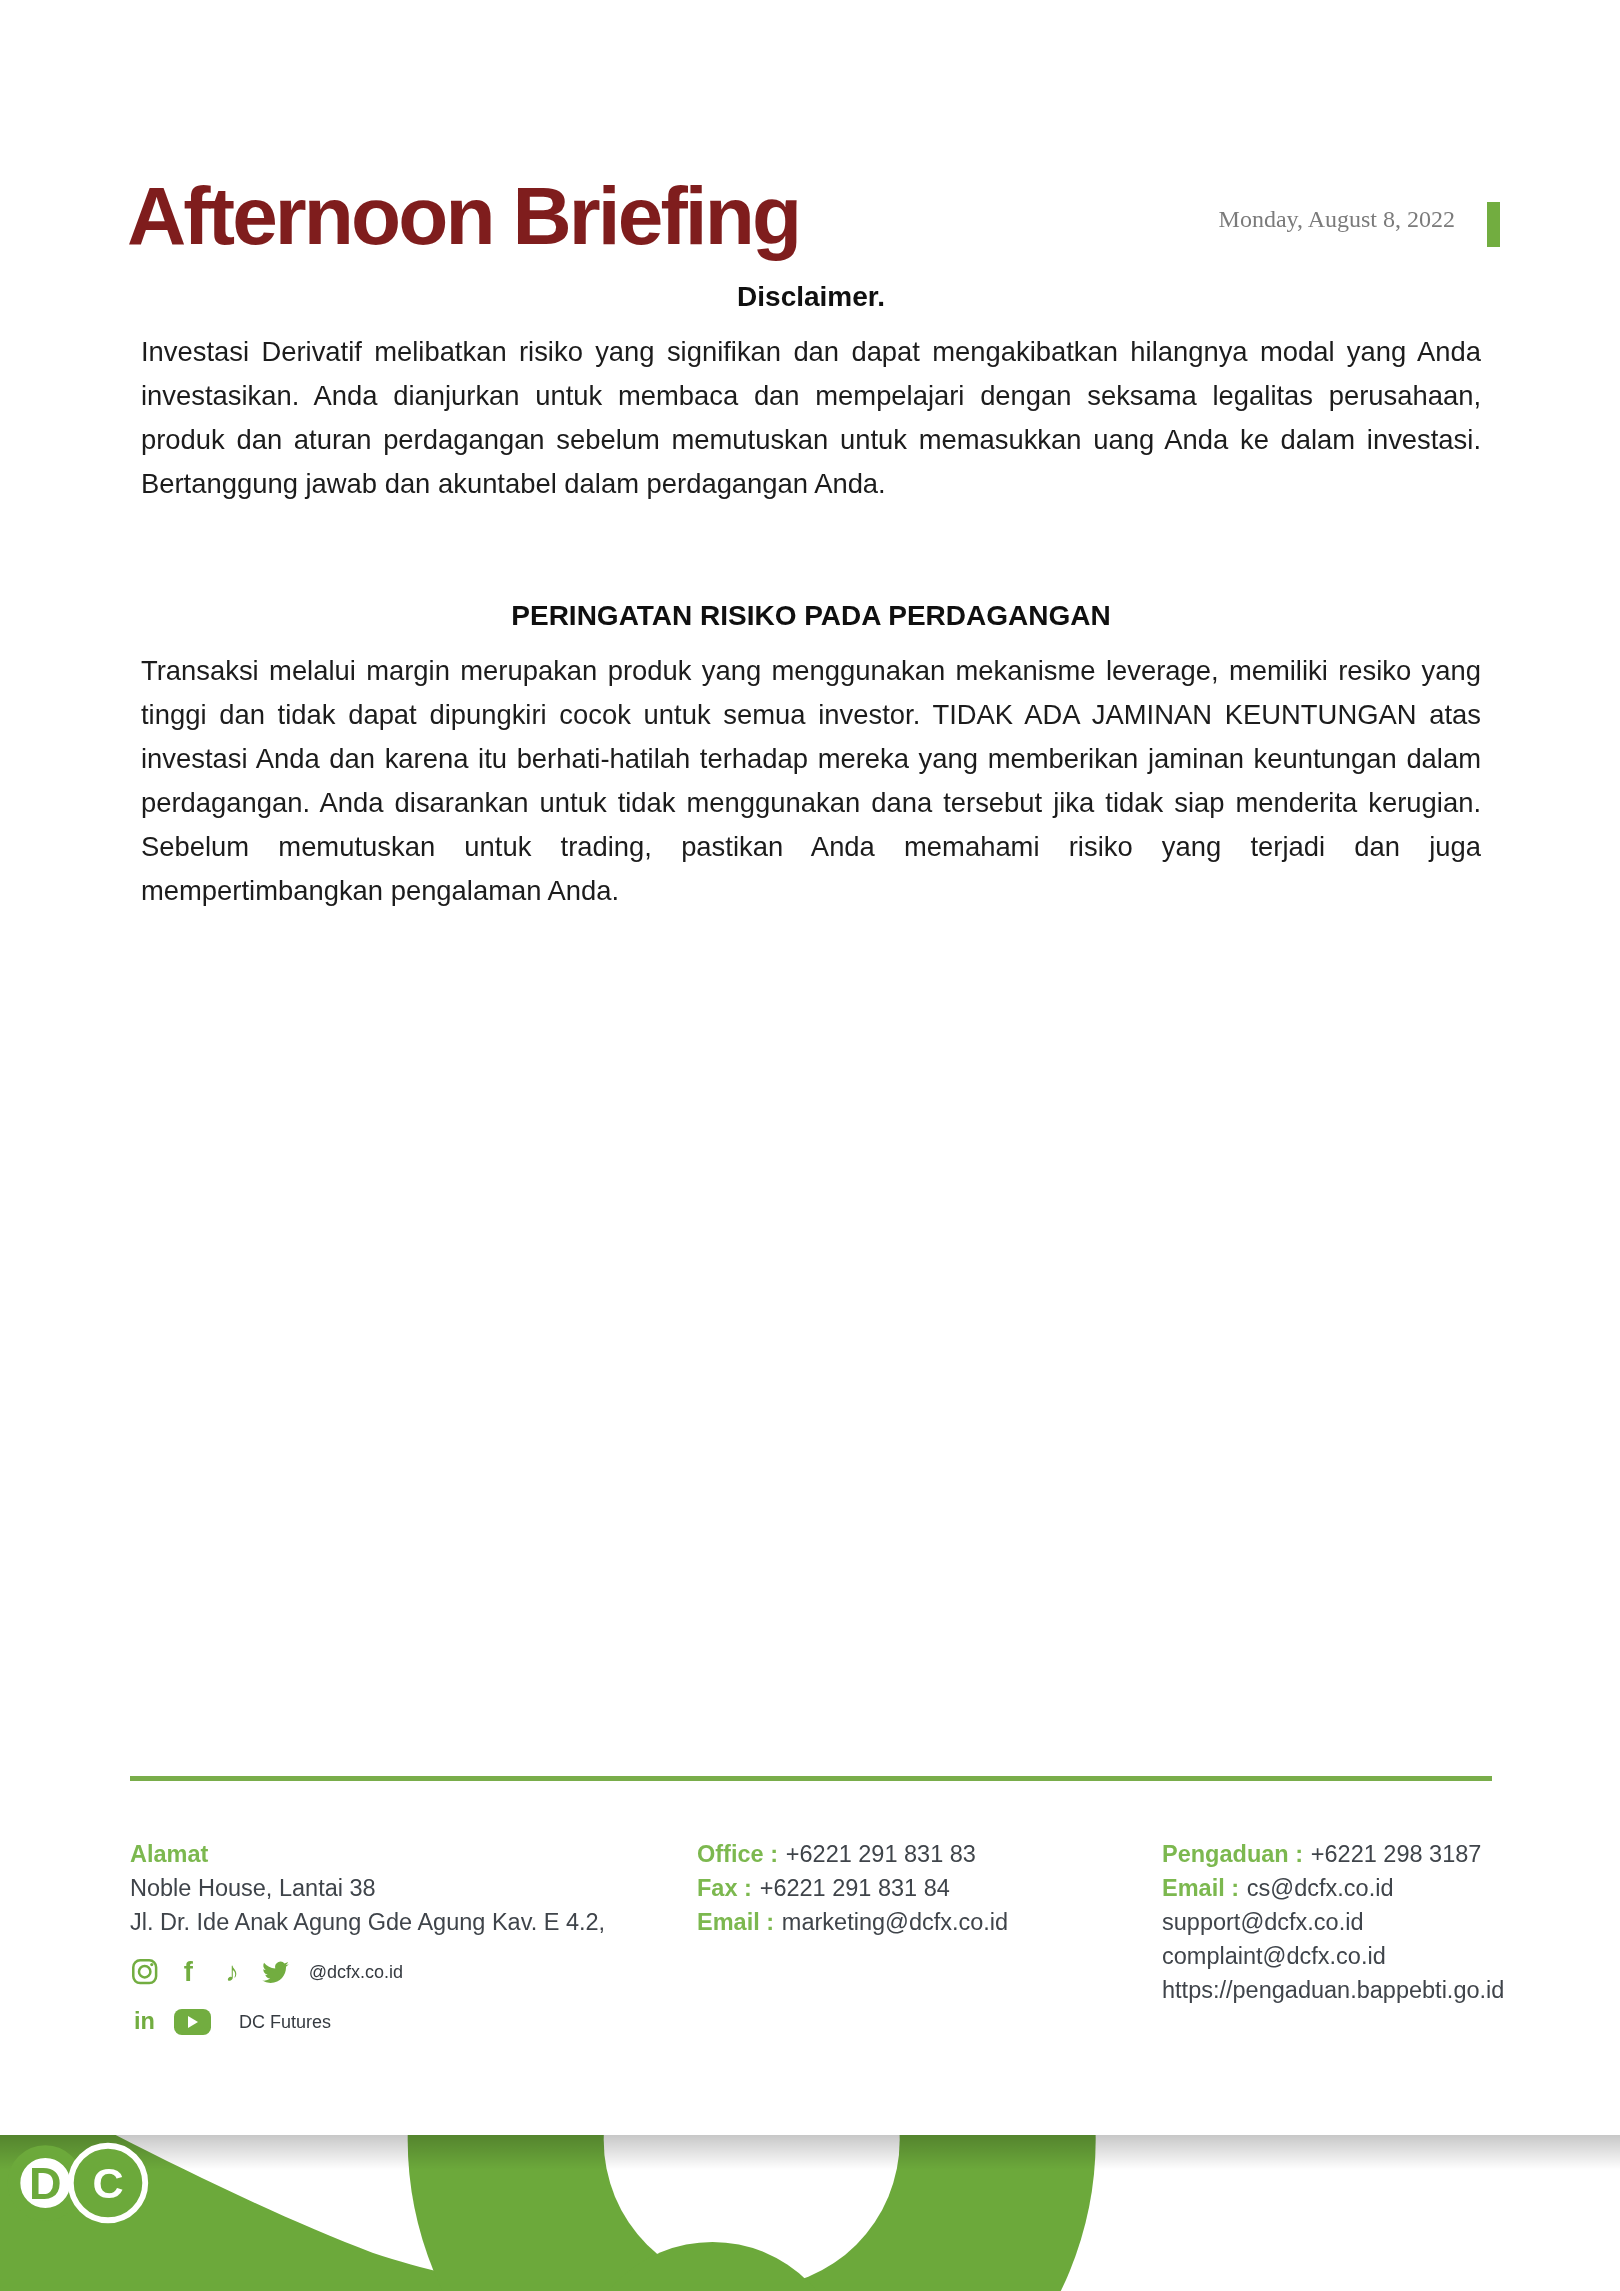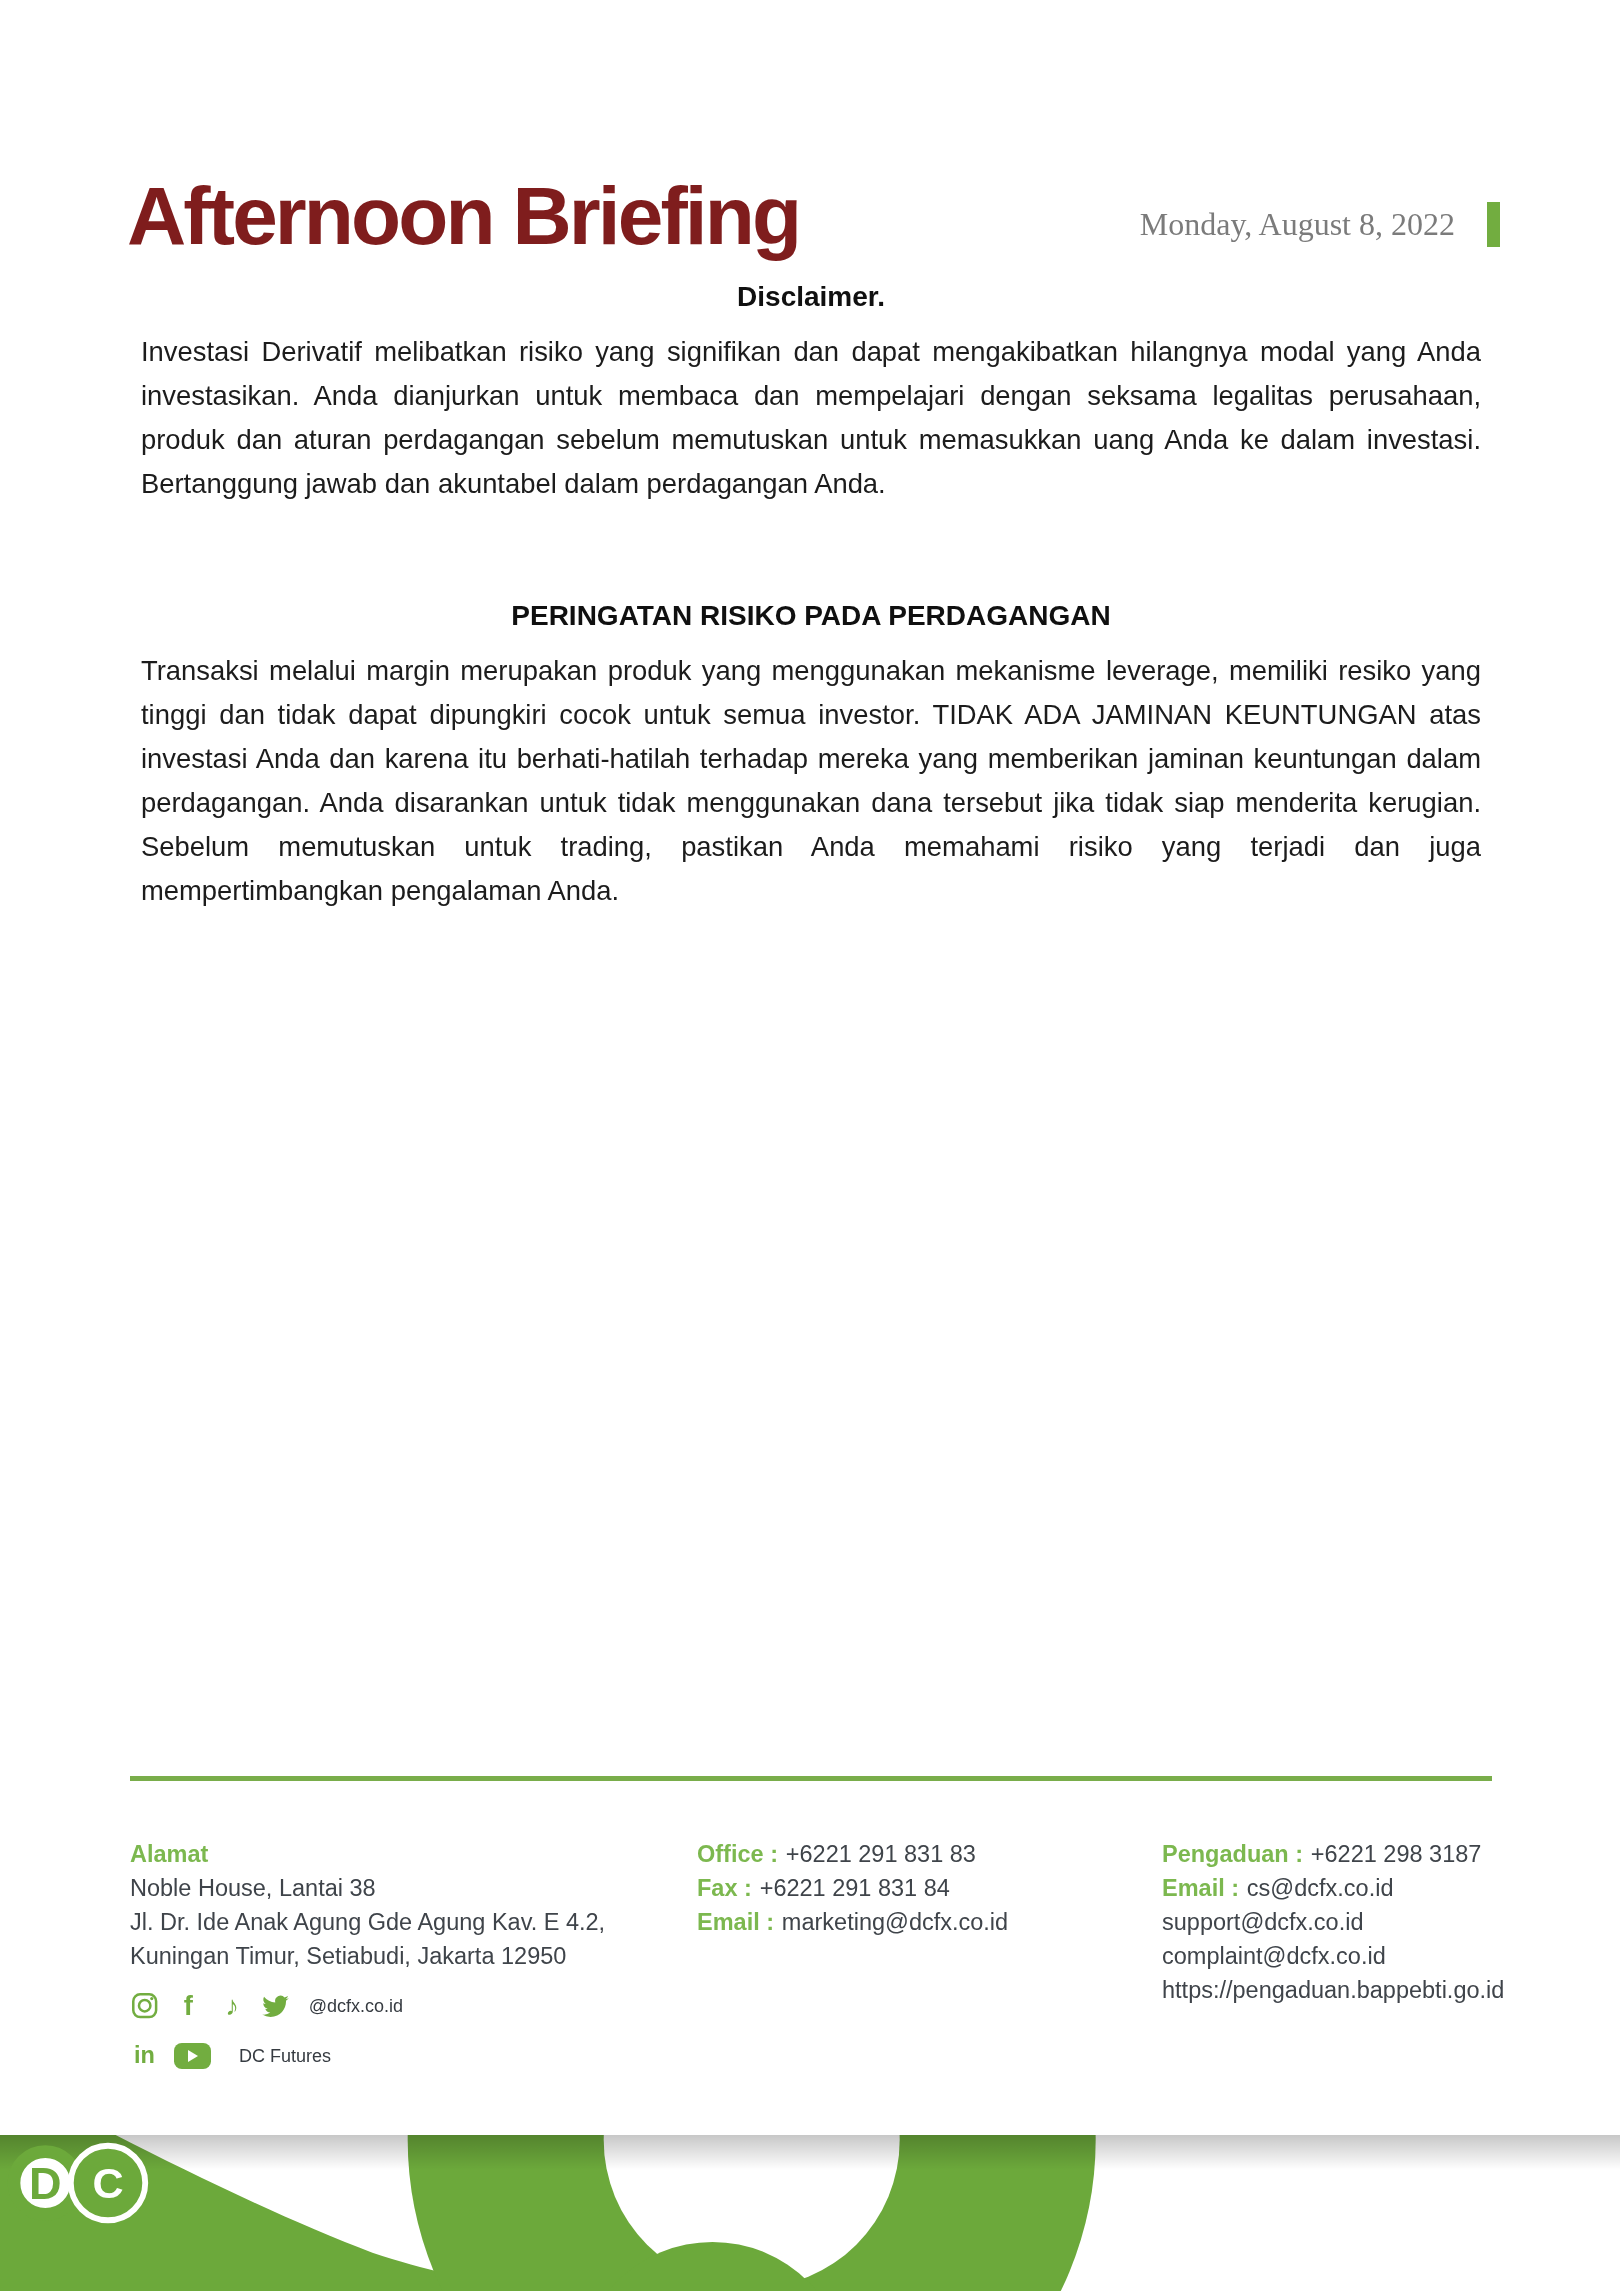--- a/index.html
+++ b/index.html
@@ -16,21 +16,21 @@
     position:relative;width:1620px;height:2292px;background:#ffffff;overflow:hidden;
     font-family:"Liberation Sans",sans-serif;
   }
   
   .title{
     position:absolute;left:127px;top:155px;
     font-size:82px;font-weight:700;letter-spacing:-2.9px;color:#7f1d1d;line-height:1;margin-top:20px;
   }
   .date{
     position:absolute;right:165px;top:206px;
-    font-family:"Liberation Serif",serif;font-size:32px;color:var(--date-gray);
+    font-family:"Liberation Serif",serif;font-size:24px;color:var(--date-gray);
   }
   .date-bar{
     position:absolute;left:1487px;top:202px;width:12.7px;height:45px;background:var(--brand-green);
   }
   
   .section{position:absolute;left:130px;width:1362px;color:var(--text-dark);}
   .section h2{margin:0 0 16.7px 0;font-size:28px;font-weight:700;color:#101010;text-align:center;}
   .section p{margin:11px;font-size:27.4px;line-height:44px;text-align:justify;}
   .sec-disclaimer{top:281px;}
   .sec-risk{top:600px;}
@@ -86,21 +86,20 @@
     <h2>PERINGATAN RISIKO PADA PERDAGANGAN</h2>
     <p>Transaksi melalui margin merupakan produk yang menggunakan mekanisme leverage, memiliki resiko yang tinggi dan tidak dapat dipungkiri cocok untuk semua investor. TIDAK ADA JAMINAN KEUNTUNGAN atas investasi Anda dan karena itu berhati-hatilah terhadap mereka yang memberikan jaminan keuntungan dalam perdagangan. Anda disarankan untuk tidak menggunakan dana tersebut jika tidak siap menderita kerugian. Sebelum memutuskan untuk trading, pastikan Anda memahami risiko yang terjadi dan juga mempertimbangkan pengalaman Anda.</p>
   </div>
 
   <div class="footer-rule"></div>
 
   <div class="fcol fcol-1">
     <div class="flabel">Alamat</div>
     <div>Noble House, Lantai 38</div>
     <div>Jl. Dr. Ide Anak Agung Gde Agung Kav. E 4.2,</div>
-    <div>Kuningan Timur, Setiabudi, Jakarta 12950</div>
 
     <div class="social-row">
       <span class="icon">
         <svg width="27.4" height="27.4" viewBox="0 0 24 24" fill="none" stroke="currentColor" stroke-width="2.2">
           <rect x="2" y="2" width="20" height="20" rx="6"></rect>
           <circle cx="12" cy="12" r="5"></circle>
           <circle cx="18.2" cy="5.8" r="1.4" fill="currentColor" stroke="none"></circle>
         </svg>
       </span>
       <span class="icon icon-text">f</span>

